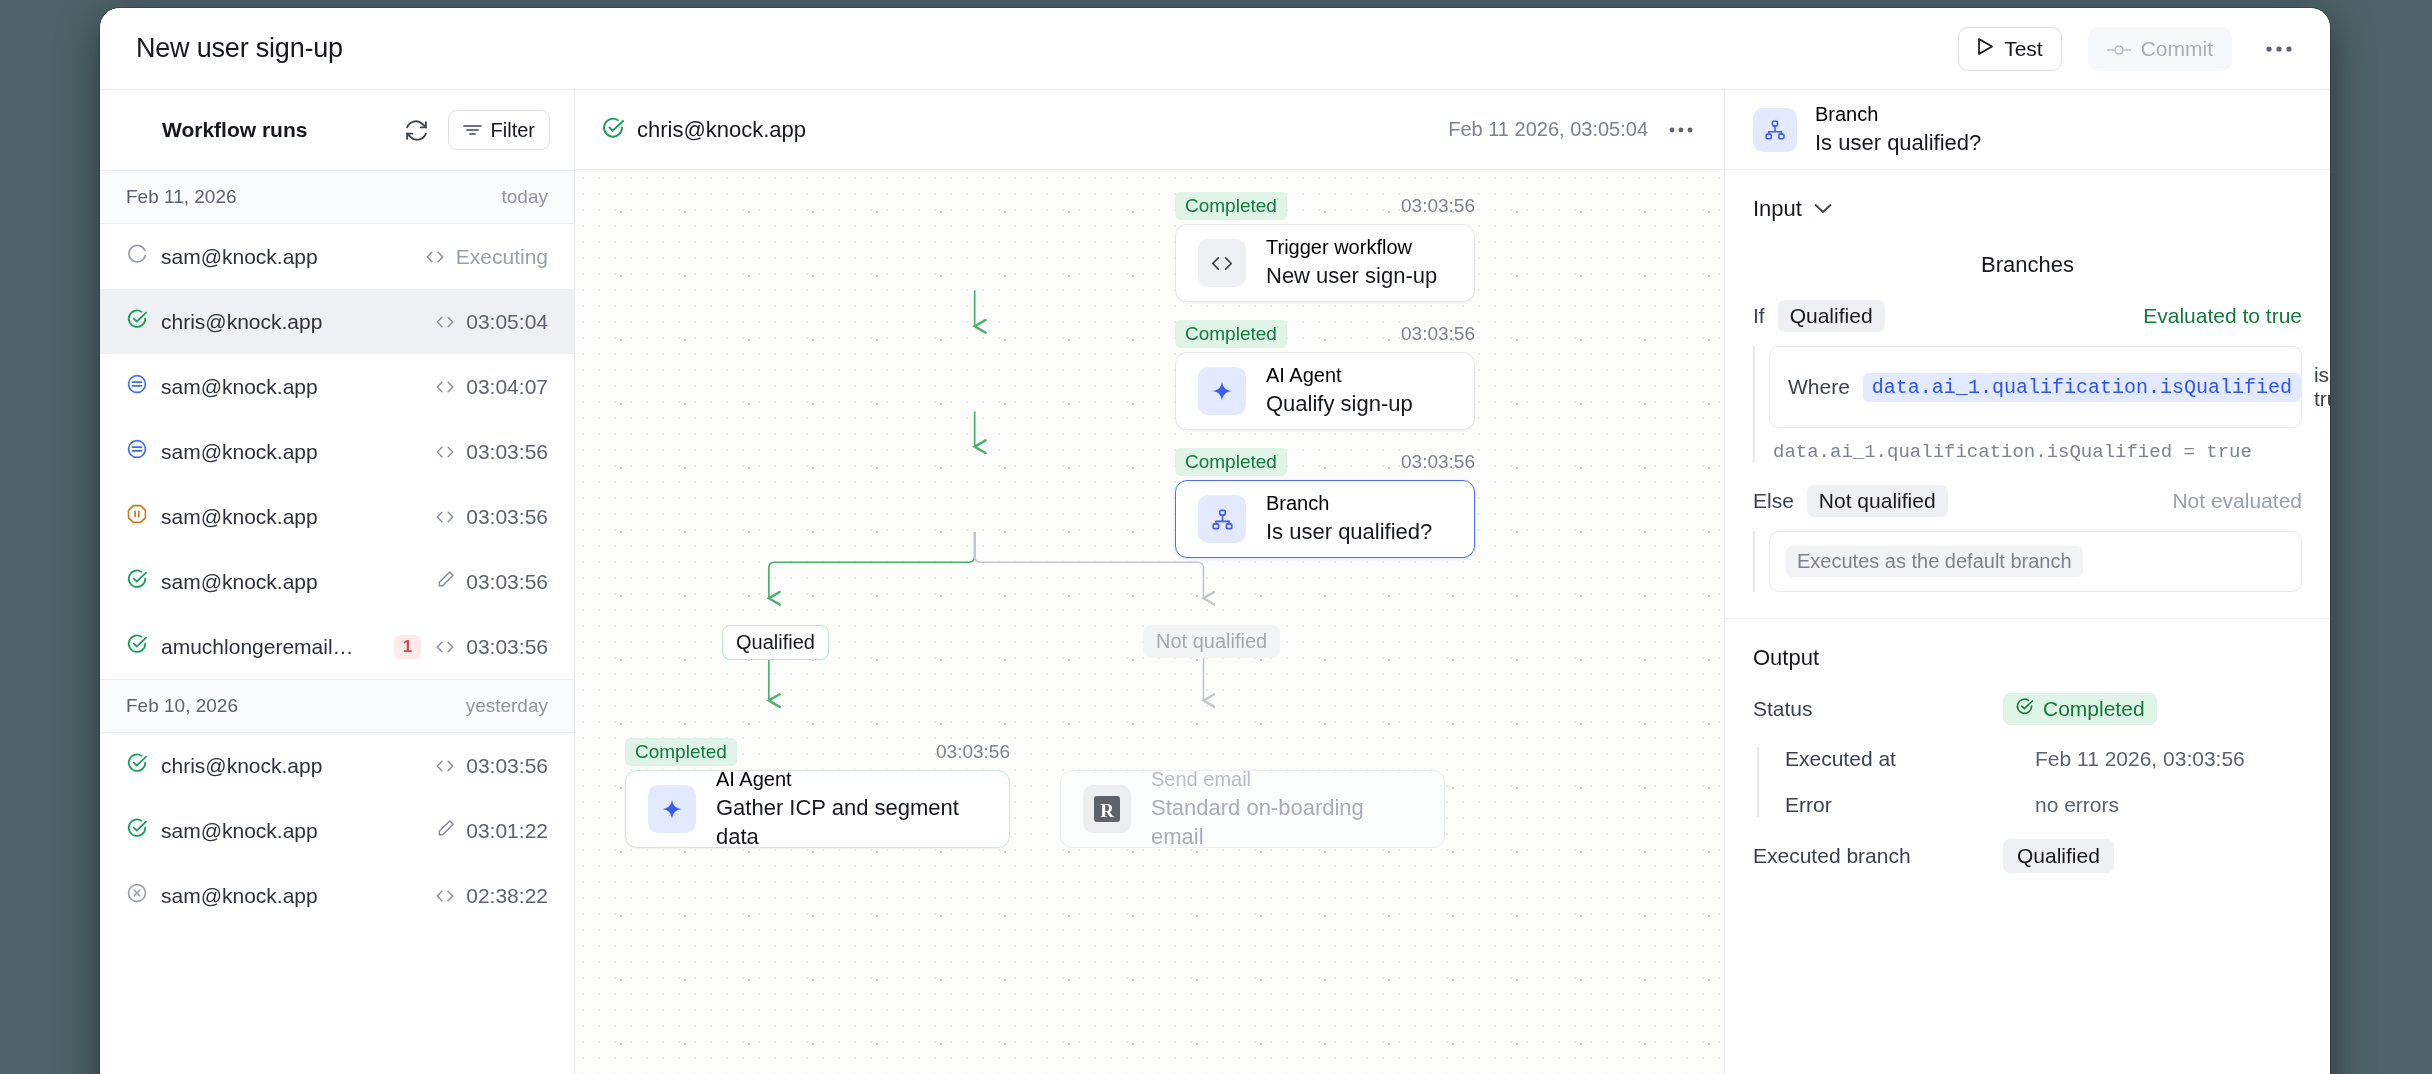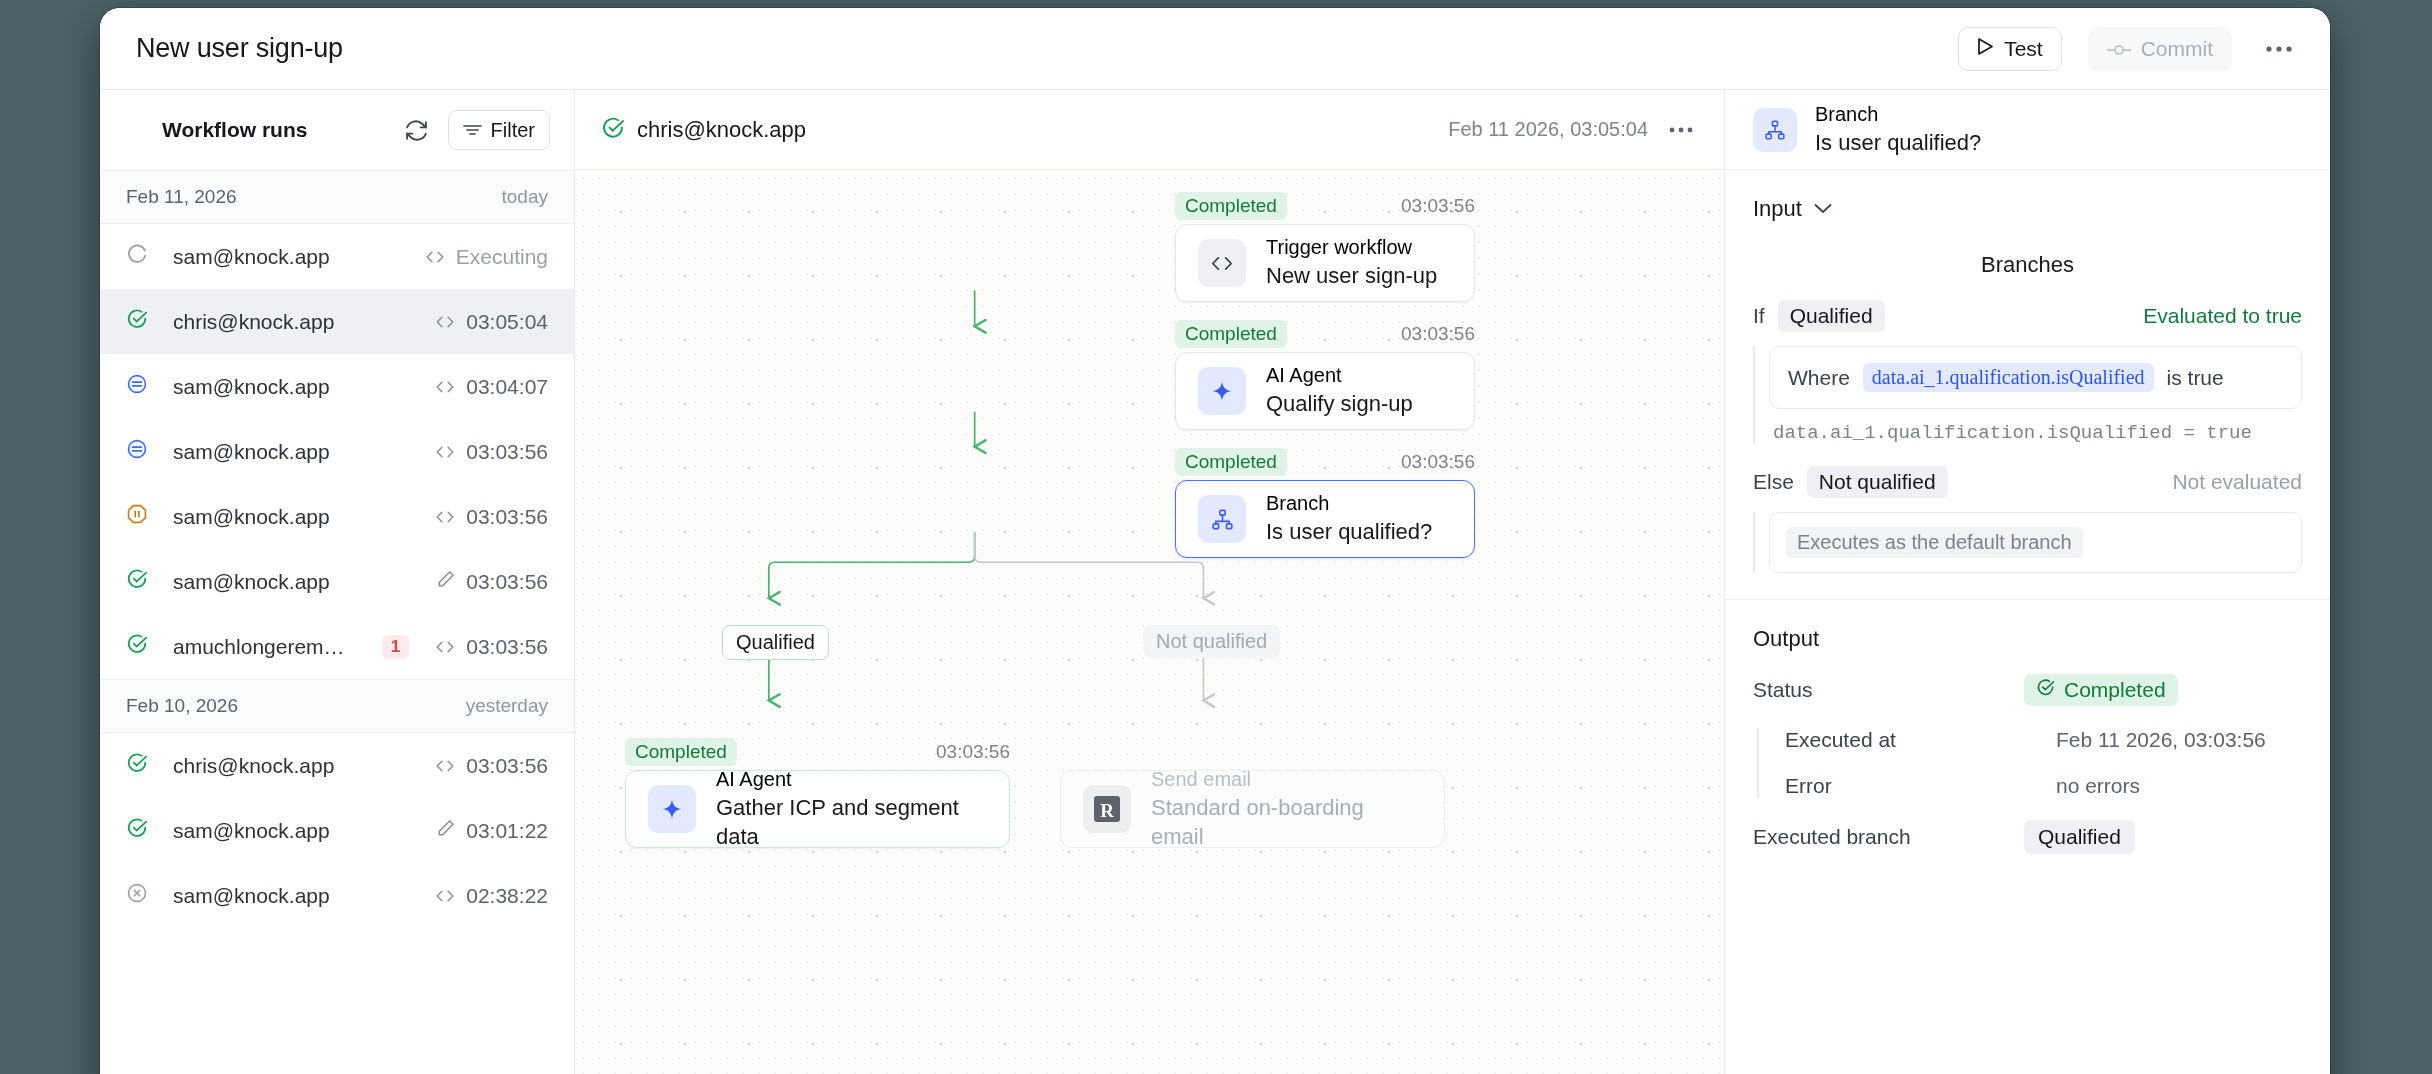--- a/index.html
+++ b/index.html
@@ -86,21 +86,21 @@
     background: #fafbfc;
     border-top: 1px solid #eceef1;
     border-bottom: 1px solid #eceef1;
     font-size: 19px; color: #5c636e;
   }
   .date-group .rel { margin-left: auto; color: #90969f; }
 
   .run-list { list-style: none; }
   .run-row {
     height: 65px; display: flex; align-items: center;
-    padding: 0 26px; gap: 25px; cursor: pointer;
+    padding: 0 26px; gap: 13px; cursor: pointer;
     font-size: 21px; color: #2d323a;
   }
   .run-row.selected { background: #eef0f3; }
   .run-row .email { white-space: nowrap; overflow: hidden; text-overflow: ellipsis; }
   .run-row .right {
     margin-left: auto; display: flex; align-items: center; gap: 10px;
     color: #5c636e; white-space: nowrap;
   }
   .run-row .right.muted { color: #9aa0a8; }
   .count-badge {
@@ -197,33 +197,33 @@
   .eval-true { margin-left: auto; font-size: 21px; color: #127a3d; }
   .eval-none { margin-left: auto; font-size: 21px; color: #9aa0a8; }
 
   .cond-wrap { border-left: 2px solid #e7e9ec; padding-left: 14px; }
   .cond-box {
     border: 1px solid #e7e9ec; border-radius: 10px;
     padding: 16px 18px; display: flex; align-items: center; gap: 13px;
     font-size: 21px; color: #3b424c; background: #fff;
   }
   .token { background: #e3eaff; color: #2f55e8; border-radius: 6px; padding: 3px 9px;
-           font-family: Liberation Serif, serif; font-size: 20px; }
+           font-family: Liberation Mono, monospace; font-size: 20px; }
   .cond-code {
     font-family: "Liberation Mono", monospace; font-size: 19px;
     color: #7d838c; padding: 13px 4px 0;
   }
   .default-box {
     border: 1px solid #e7e9ec; border-radius: 10px; padding: 14px 16px;
   }
   .default-chip { background: #f1f3f5; color: #7d838c; font-size: 20px; border-radius: 6px; padding: 4px 11px; display:inline-block;}
 
   hr.div { border: none; border-top: 1px solid #eceef1; margin: 26px -28px 0; }
 
-  .kv { display: flex; align-items: center; margin-top: 22px; gap: 21px; }
+  .kv { display: flex; align-items: center; margin-top: 22px; }
   .kv .k { width: 250px; font-size: 21px; color: #3b424c; }
   .kv .v { font-size: 21px; color: #5c636e; }
   .kv.indent { padding-left: 26px; }
   .indent-rail { border-left: 2px solid #e7e9ec; margin-left: 4px; }
   .status-chip-ok {
     display: inline-flex; align-items: center; gap: 9px;
     background: #dff3e6; color: #127a3d; border-radius: 7px; padding: 4px 12px; font-size: 21px;
   }
   .out-chip { background: #eef0f3; color: #16181d; border-radius: 7px; padding: 5px 14px; font-size: 21px; }
 </style>

